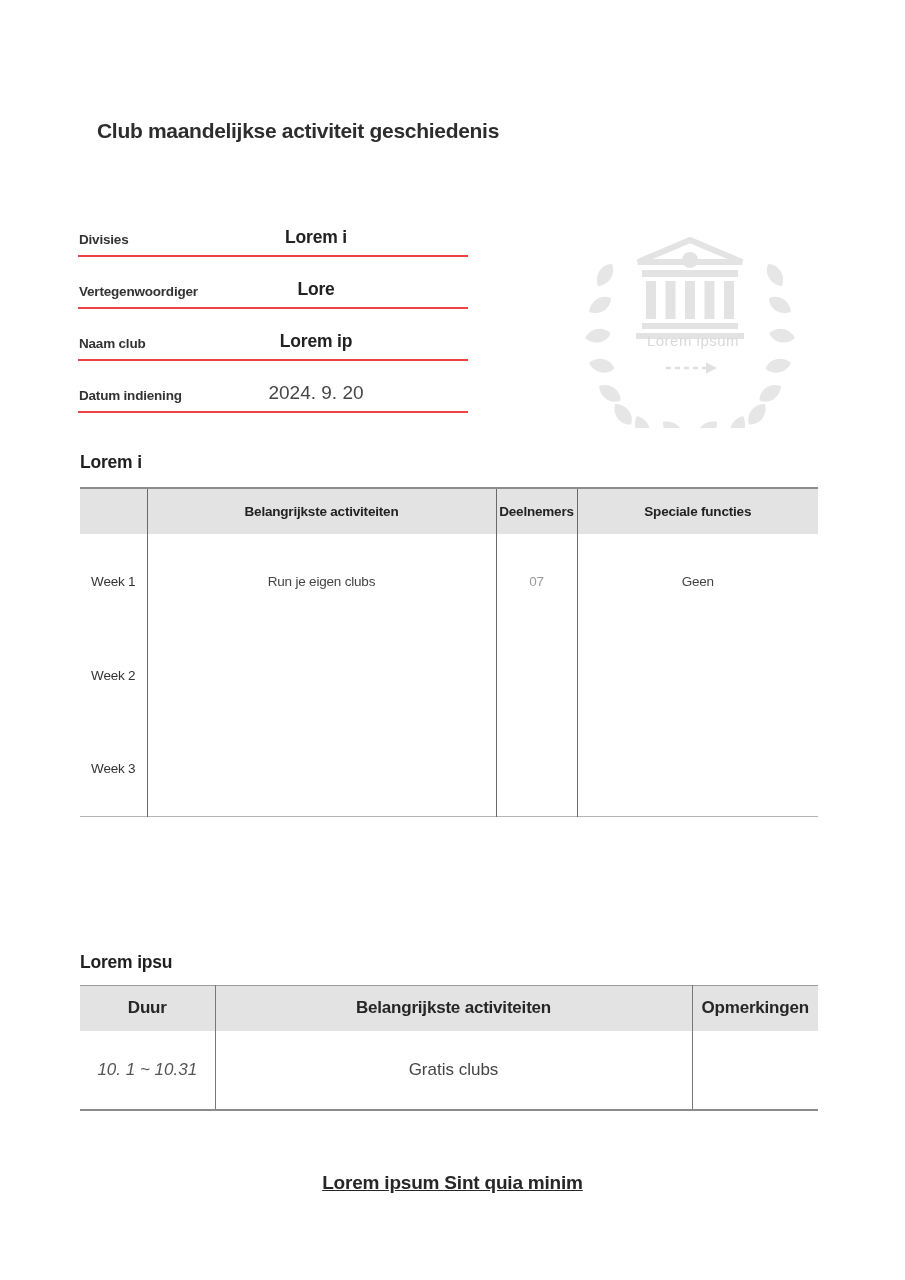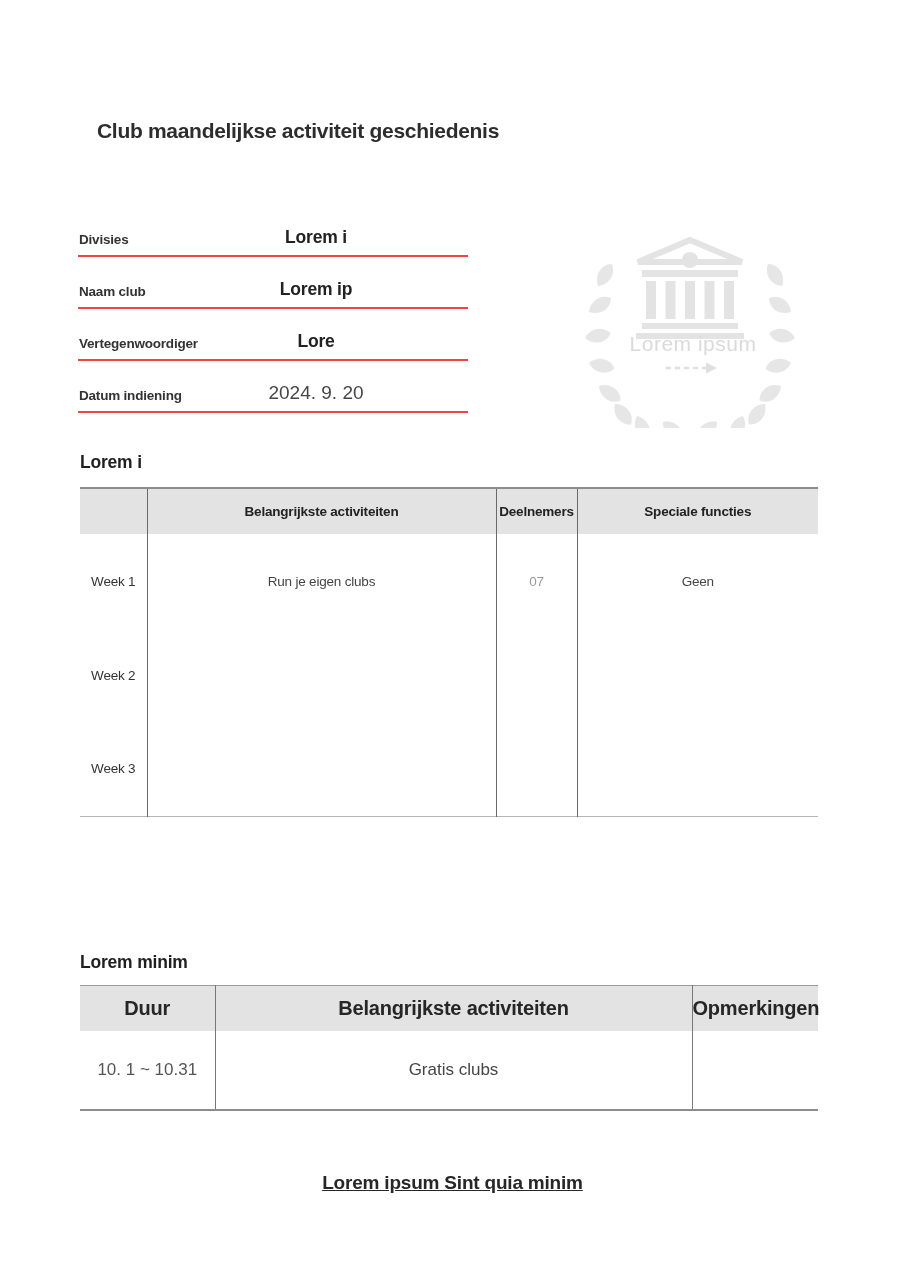--- a/index.html
+++ b/index.html
@@ -23,21 +23,21 @@
     position:absolute; left:110px; bottom:7px; width:256px; text-align:center;
     font-size:17.5px; font-weight:700; color:#222222; letter-spacing:-0.2px;
   }
   .fvalue.date { font-weight:400; font-size:19px; color:#464646; letter-spacing:0; }
 
   
   .watermark { position:absolute; left:568px; top:220px; width:250px; height:208px; }
   .watermark svg { position:absolute; left:0; top:0; }
   .wm-text {
     position:absolute; left:0; top:112px; width:100%; text-align:center;
-    font-size:21px; color:#dadada; letter-spacing:0.5px;
+    font-size:15px; color:#dadada; letter-spacing:0.5px;
   }
 
   
   .sec-h {
     position:absolute; left:80px; margin:0;
     font-size:17.5px; font-weight:700; color:#1f1f1f; letter-spacing:-0.2px;
   }
 
   
   table { border-collapse:collapse; table-layout:fixed; }
@@ -61,55 +61,55 @@
   .t1 tbody tr td { vertical-align:middle; }
   .t1 tbody tr.r1 td { vertical-align:middle; }
 
   
   .t2 {
     position:absolute; left:80px; top:985px; width:738px;
     border-top:1px solid #9a9a9a; border-bottom:2px solid #8c8c8c;
   }
   .t2 thead tr { height:45px; background:#e3e3e3; }
   .t2 th {
-    font-size:20px; font-weight:700; color:#262626; text-align:center; padding:0;
+    font-size:17px; font-weight:700; color:#262626; text-align:center; padding:0;
     letter-spacing:-0.2px;
   }
   .t2 tbody tr { height:79px; }
   .t2 td {
     font-size:17px; color:#454545; text-align:center; vertical-align:middle; padding:0;
   }
   .t2 th.vline, .t2 td.vline { border-right:1px solid #777777; }
-  .t2 td.dur { color:#555555; }
+  .t2 td.dur { color:#555555;font-style:italic; }
 
   
   .footer {
     position:absolute; left:0; top:1172px; width:905px; text-align:center;
     font-size:19px; font-weight:700; color:#272727; letter-spacing:-0.2px;text-decoration:underline;
   }
 </style>
 </head>
 <body>
 
 <div class="page">
 
   <h1 class="doc-title">Club maandelijkse activiteit geschiedenis</h1>
 
   <div class="form">
     <div class="field">
       <span class="flabel">Divisies</span>
       <span class="fvalue">Lorem i</span>
     </div>
     <div class="field">
+      <span class="flabel">Vertegenwoordiger</span>
+      <span class="fvalue">Lore</span>
+    </div>
+    <div class="field">
       <span class="flabel">Naam club</span>
       <span class="fvalue">Lorem ip</span>
-    </div>
-    <div class="field">
-      <span class="flabel">Vertegenwoordiger</span>
-      <span class="fvalue">Lore</span>
     </div>
     <div class="field">
       <span class="flabel">Datum indiening</span>
       <span class="fvalue date">2024. 9. 20</span>
     </div>
   </div>
 
   <div class="watermark">
     <svg width="250" height="208" viewBox="0 0 250 208">
       <defs>
@@ -191,21 +191,21 @@
       </tr>
       <tr>
         <td class="week vline">Week 3</td>
         <td class="vline"></td>
         <td class="num vline"></td>
         <td></td>
       </tr>
     </tbody>
   </table>
 
-  <h2 class="sec-h" style="top:952px;">Lorem minim</h2>
+  <h2 class="sec-h" style="top:952px;">Lorem ipsu</h2>
 
   <table class="t2">
     <colgroup>
         <col style="width:135px">
         <col style="width:477px">
         <col style="width:126px">
       </colgroup>
     <thead>
       <tr>
         <th class="vline">Duur</th>

